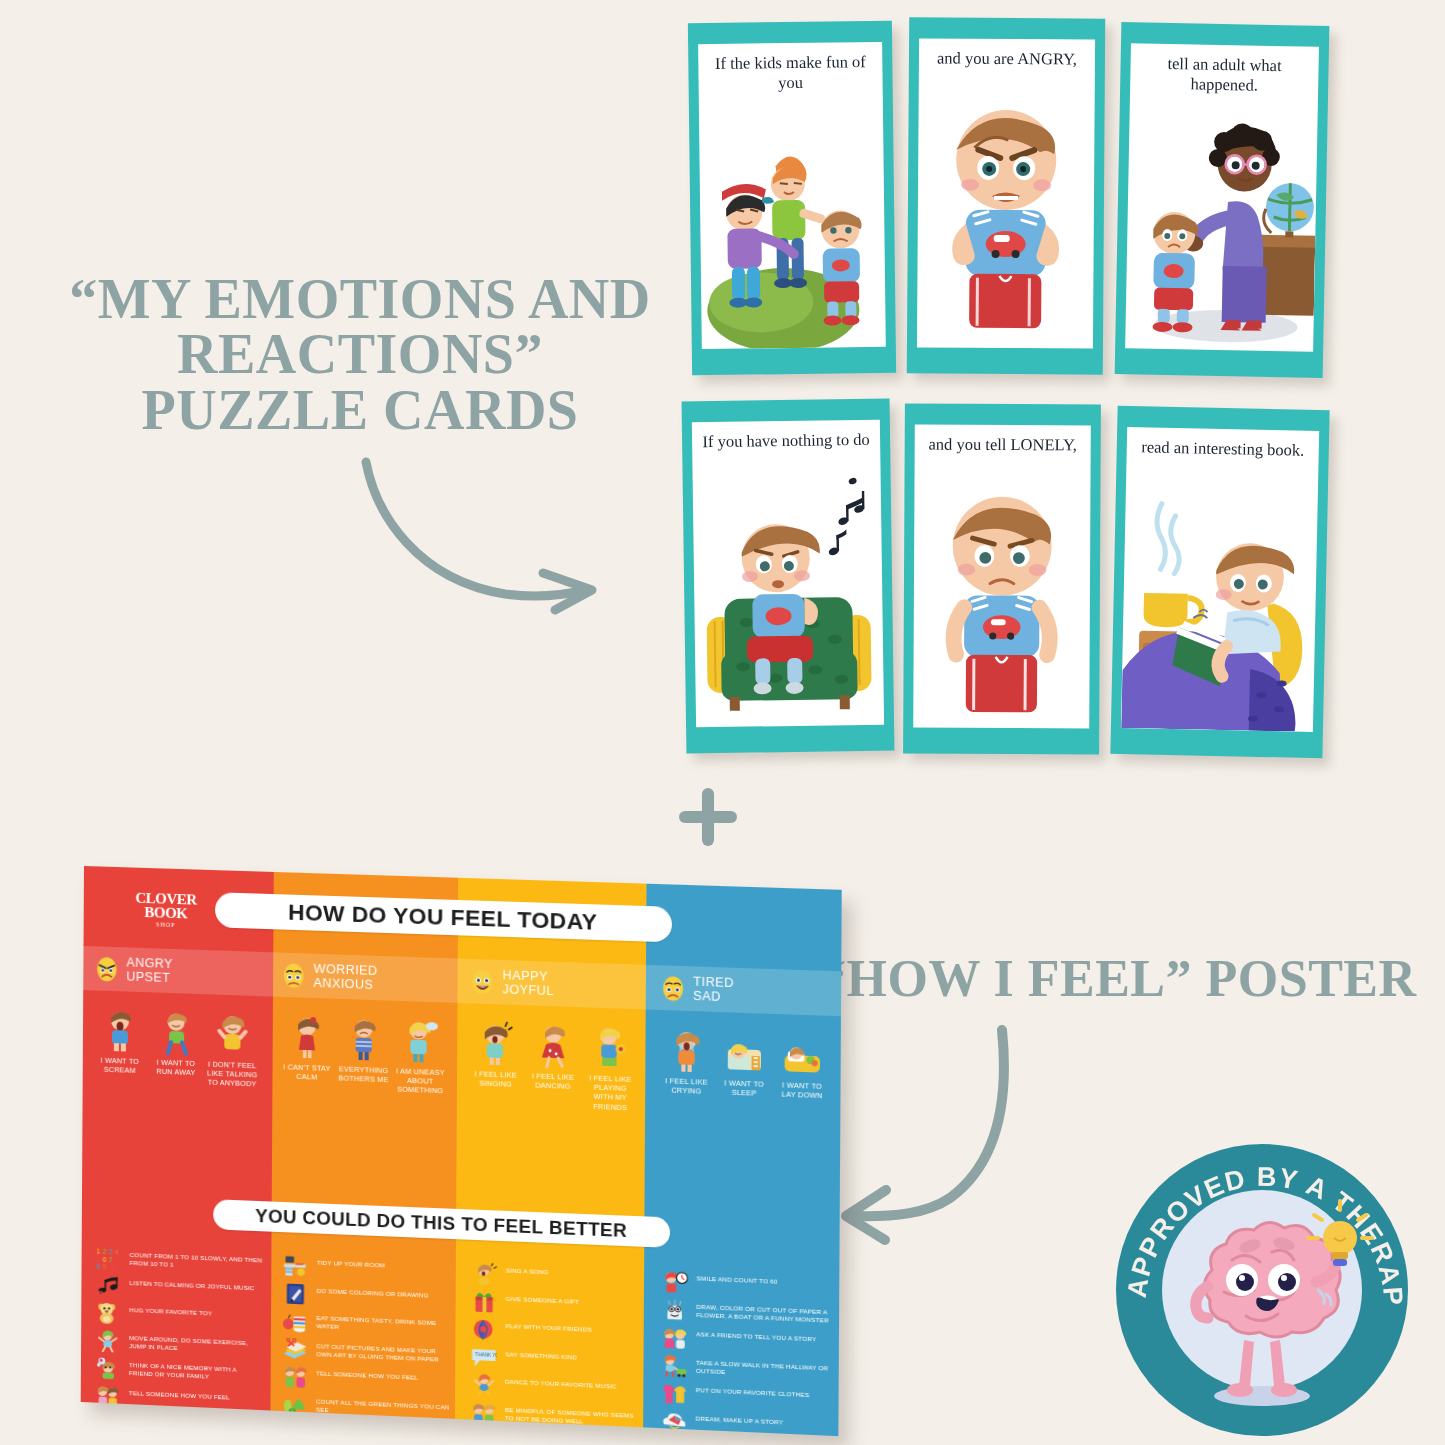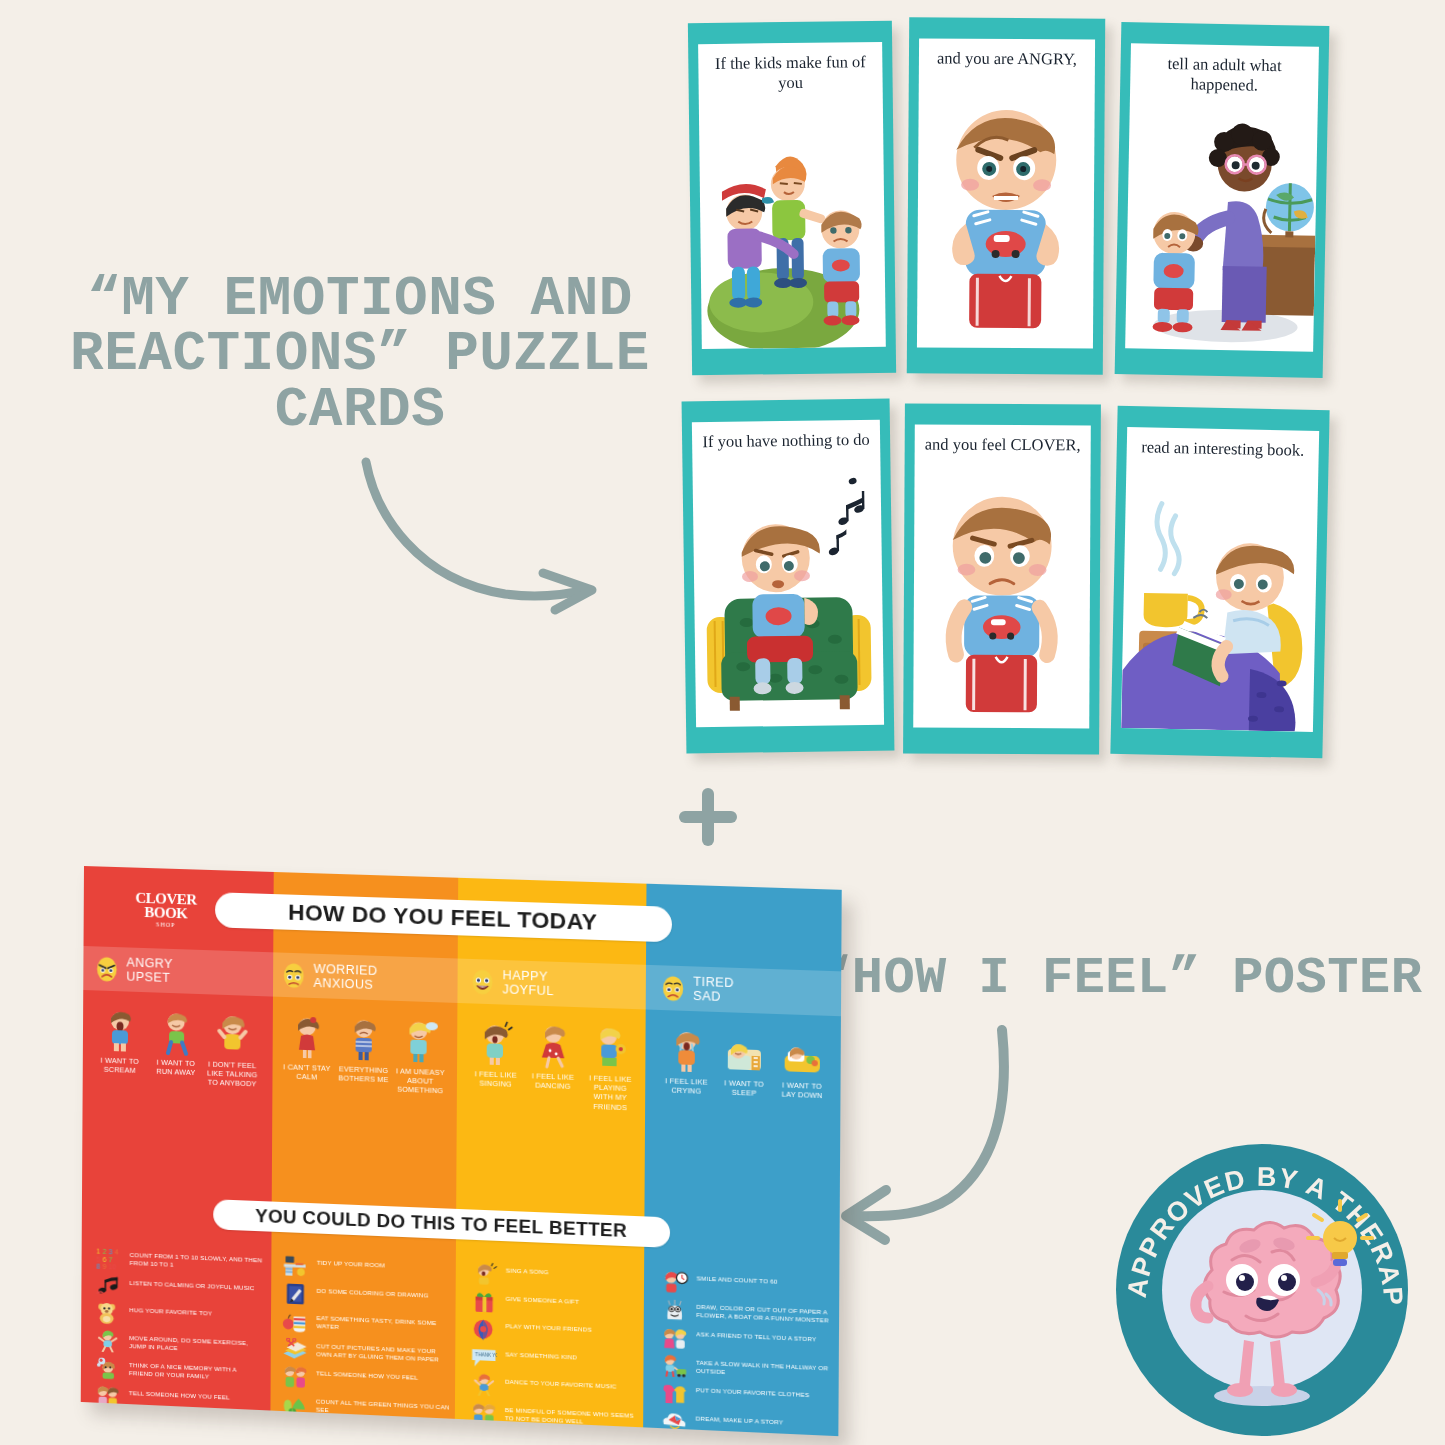--- a/index.html
+++ b/index.html
@@ -21,21 +21,21 @@
   }
   #digital-badge span{
     font-family:"Liberation Serif", serif;
     font-weight:700; font-size:51px; letter-spacing:2px;
     color:#f4efe8;
   }
 
   
   .headline{
     position:absolute;
-    font-family:Liberation Mono, monospace;
+    font-family:Liberation Serif, serif;
     font-weight:700;
     color:#8ea3a3;
     text-align:center;
     line-height:0.99;
     letter-spacing:0.5px;
   }
   #title-cards{
     left:60px; top:272px; width:600px;
     font-size:56px;
   }
@@ -390,21 +390,21 @@
           <rect x="92" y="192" width="15" height="26" rx="6" fill="#a8cde8"></rect>
           <ellipse cx="67" cy="222" rx="9" ry="6" fill="#cdd8e0"></ellipse>
           <ellipse cx="99" cy="222" rx="9" ry="6" fill="#cdd8e0"></ellipse>
         </svg>
       </div>
     </div>
   </div>
 
   <div class="card" style="left:904px; top:404px; width:196px; height:350px; transform:rotate(0.3deg);">
     <div class="inner">
-      <div class="card-text">and you feel CLOVER,</div>
+      <div class="card-text">and you tell LONELY,</div>
       <div class="scene">
         <svg viewBox="0 0 176 262" preserveAspectRatio="xMidYMax meet">
           <circle cx="88" cy="78" r="50" fill="#f6c9a6"></circle>
           <path d="M38 72 q24-48 84-26 q20 10 14 30 q-10-8-16-2 q-36-26-82-2z" fill="#a8713f"></path>
           <path d="M58 70 l22 6" stroke="#7a4a22" stroke-width="5" stroke-linecap="round"></path>
           <path d="M118 72 l-22 6" stroke="#7a4a22" stroke-width="5" stroke-linecap="round"></path>
           <ellipse cx="70" cy="88" rx="10" ry="11" fill="#fff"></ellipse>
           <ellipse cx="106" cy="88" rx="10" ry="11" fill="#fff"></ellipse>
           <circle cx="71" cy="90" r="6" fill="#3f6b6b"></circle>
           <circle cx="105" cy="90" r="6" fill="#3f6b6b"></circle>

